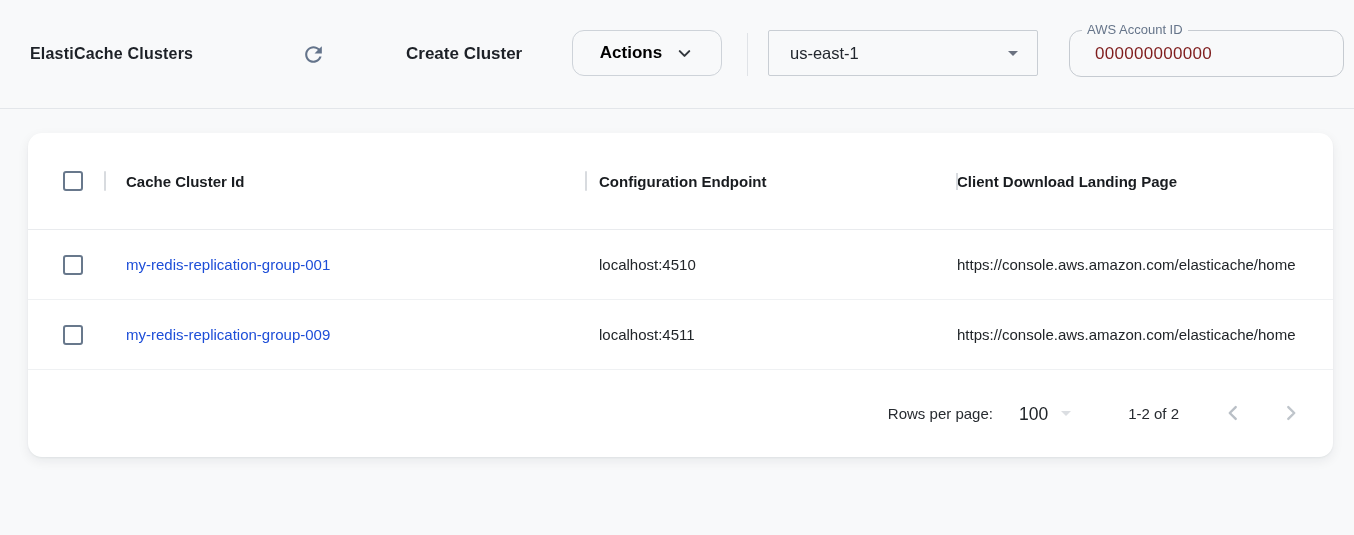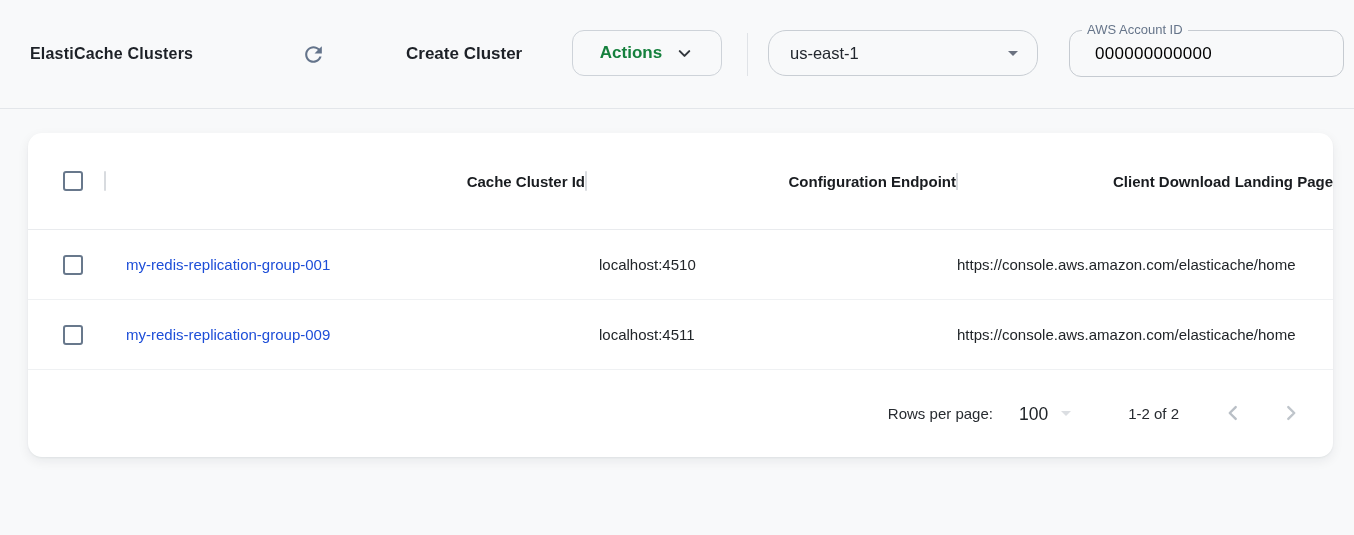--- a/index.html
+++ b/index.html
@@ -23,54 +23,54 @@
   }
   .text-btn {
     position:absolute; left:406px; top:50%; transform:translateY(-50%);
     background:none; border:none; cursor:pointer;
     font-family:inherit; font-size:17px; font-weight:700; color:#1d2127;
   }
   .actions-btn {
     position:absolute; left:572px; top:30px; width:150px; height:46px;
     border:1px solid #ced3d9; border-radius:12px; background:transparent;
     display:flex; align-items:center; justify-content:center; gap:13px;
-    font-family:inherit; font-size:17px; font-weight:700; color:#15803d; cursor:pointer;
+    font-family:inherit; font-size:17px; font-weight:700; color:#000000; cursor:pointer;
   }
   .toolbar-divider {
     position:absolute; left:747px; top:33px; width:1px; height:43px; background:#e0e3e7;
   }
   .region-select {
     position:absolute; left:768px; top:30px; width:270px; height:46px;
-    border:1px solid #c9ced4; border-radius:18px;
+    border:1px solid #c9ced4; border-radius:2px;
     display:flex; align-items:center; justify-content:space-between;
     padding:0 12px 0 21px; font-size:16.5px; color:#22272e; cursor:pointer;
   }
   .account-field {
     position:absolute; left:1069px; top:30px; width:275px; height:47px;
     border:1px solid #c6cbd1; border-radius:12px;
   }
   .account-field .field-label {
     position:absolute; top:-9px; left:12px; padding:0 5px;
     background:#f8f9fa; font-size:13px; color:#66758a; white-space:nowrap;
   }
   .account-field input {
     width:100%; height:100%; border:none; background:transparent; outline:none;
-    padding:0 0 0 25px; font-family:inherit; font-size:17px; color:#000000; letter-spacing:.3px;
+    padding:0 0 0 25px; font-family:inherit; font-size:17px; color:#7f1d1d; letter-spacing:.3px;
   }
 
   
   .card {
     margin:24px 0 0 28px; width:1305px; height:324px;
     background:#fff; border-radius:14px; overflow:hidden;
     box-shadow:0 1px 2px rgba(20,30,40,.05), 0 4px 12px rgba(20,30,40,.07);
   }
   .grid-header {
     height:97px; display:flex; align-items:center;
     border-bottom:1px solid #e9ebee;
-    font-size:15px; font-weight:700; color:#191c20;text-align:right;
+    font-size:15px; font-weight:700; color:#191c20;
   }
   .grid-row {
     height:70px; display:flex; align-items:center;
     border-bottom:1px solid #eff1f3;
     font-size:15px; color:#212529;
   }
   .col-check { width:76px; flex:none; display:flex; align-items:center; justify-content:center; padding-left:14px; }
   .col-id    { width:481px; flex:none; position:relative; padding-left:22px; }
   .col-ep    { width:371px; flex:none; position:relative; padding-left:14px; }
   .col-url   { flex:1; min-width:0; position:relative; padding-left:1px; white-space:nowrap; overflow:hidden; }

